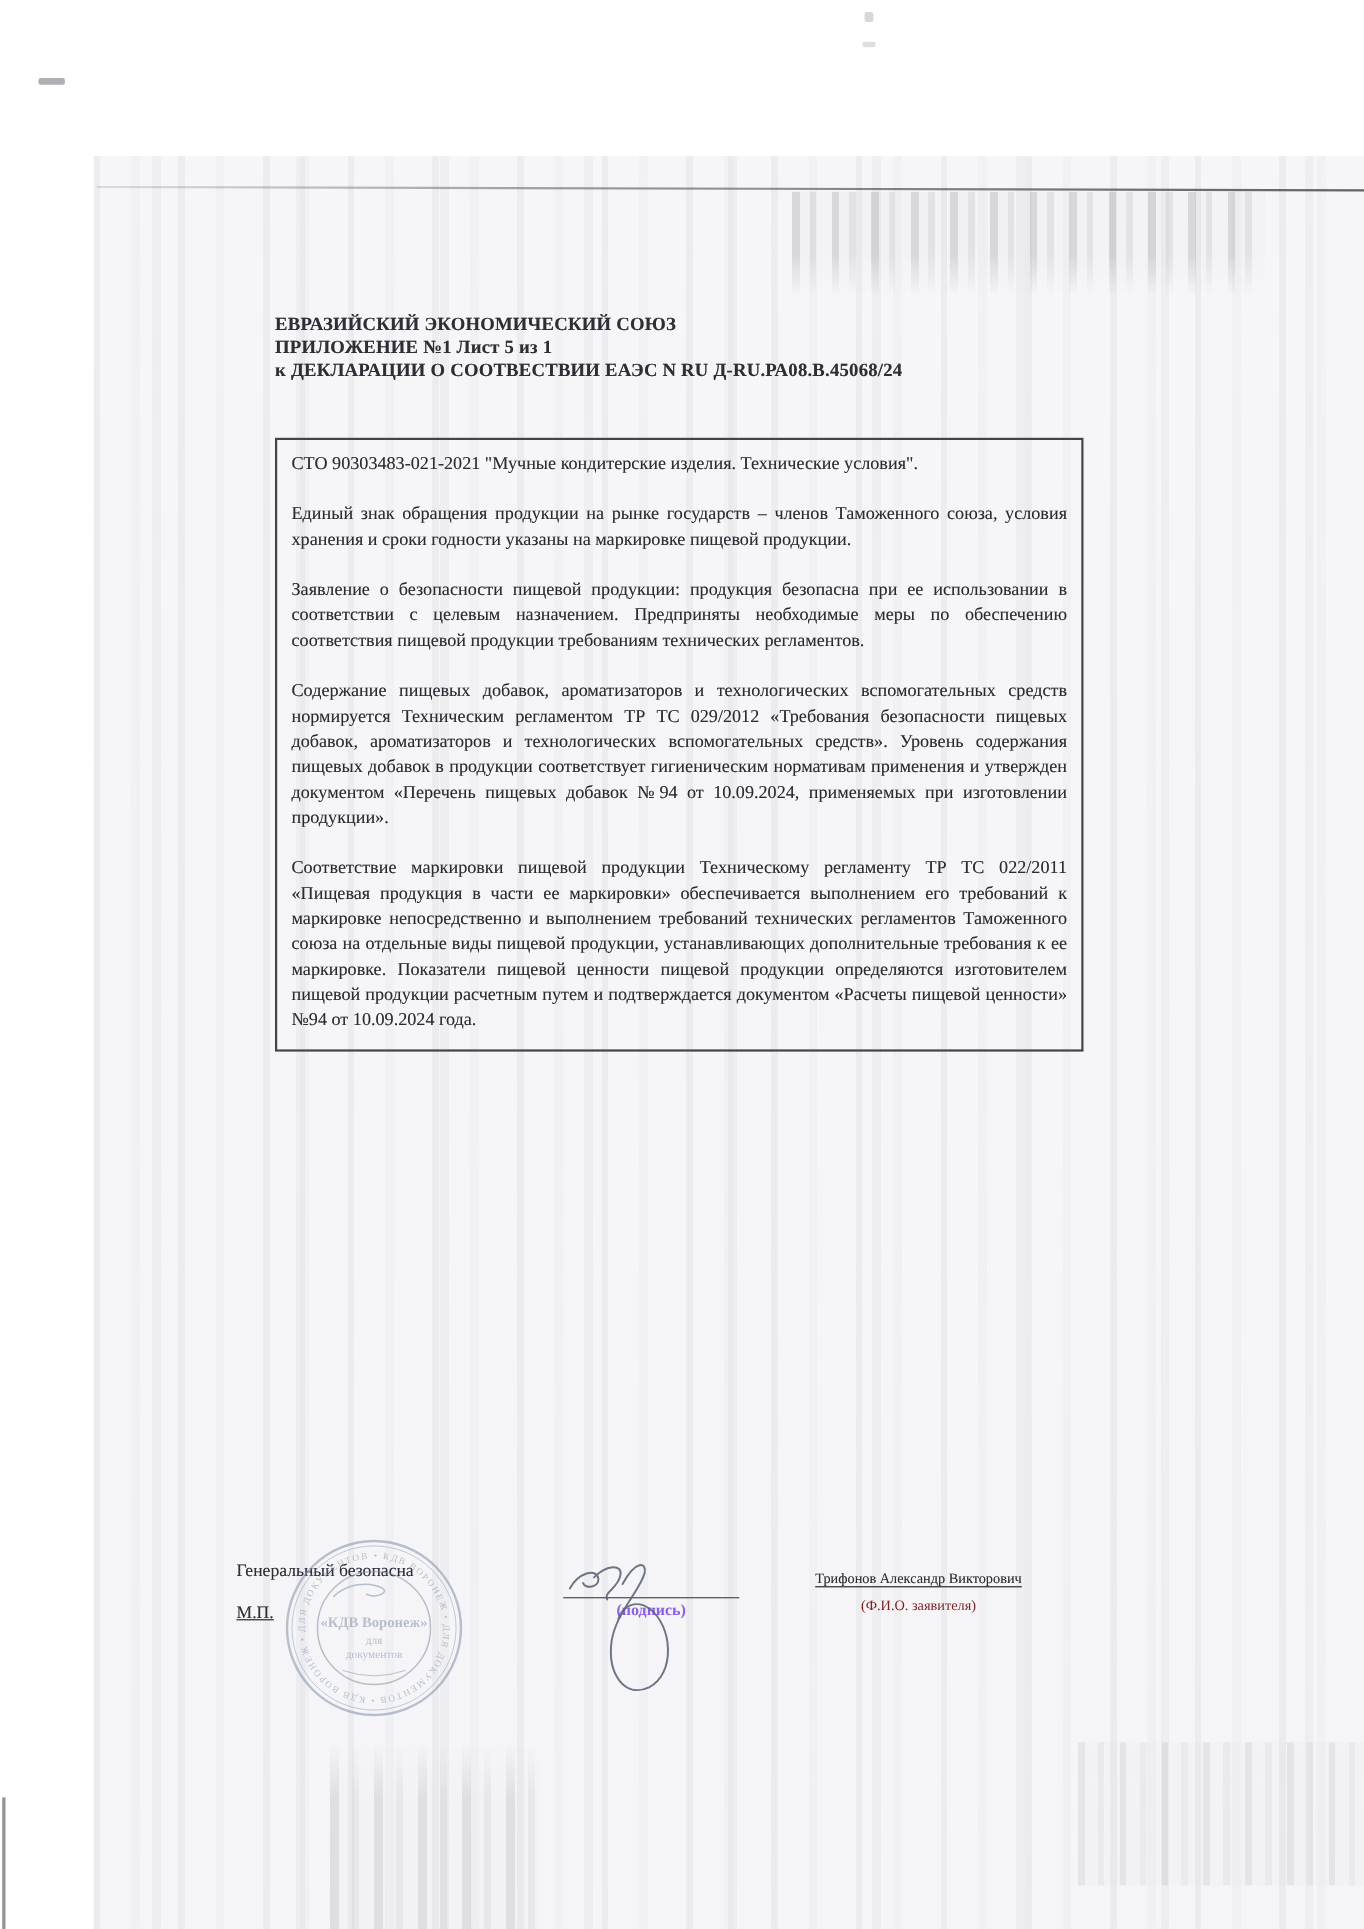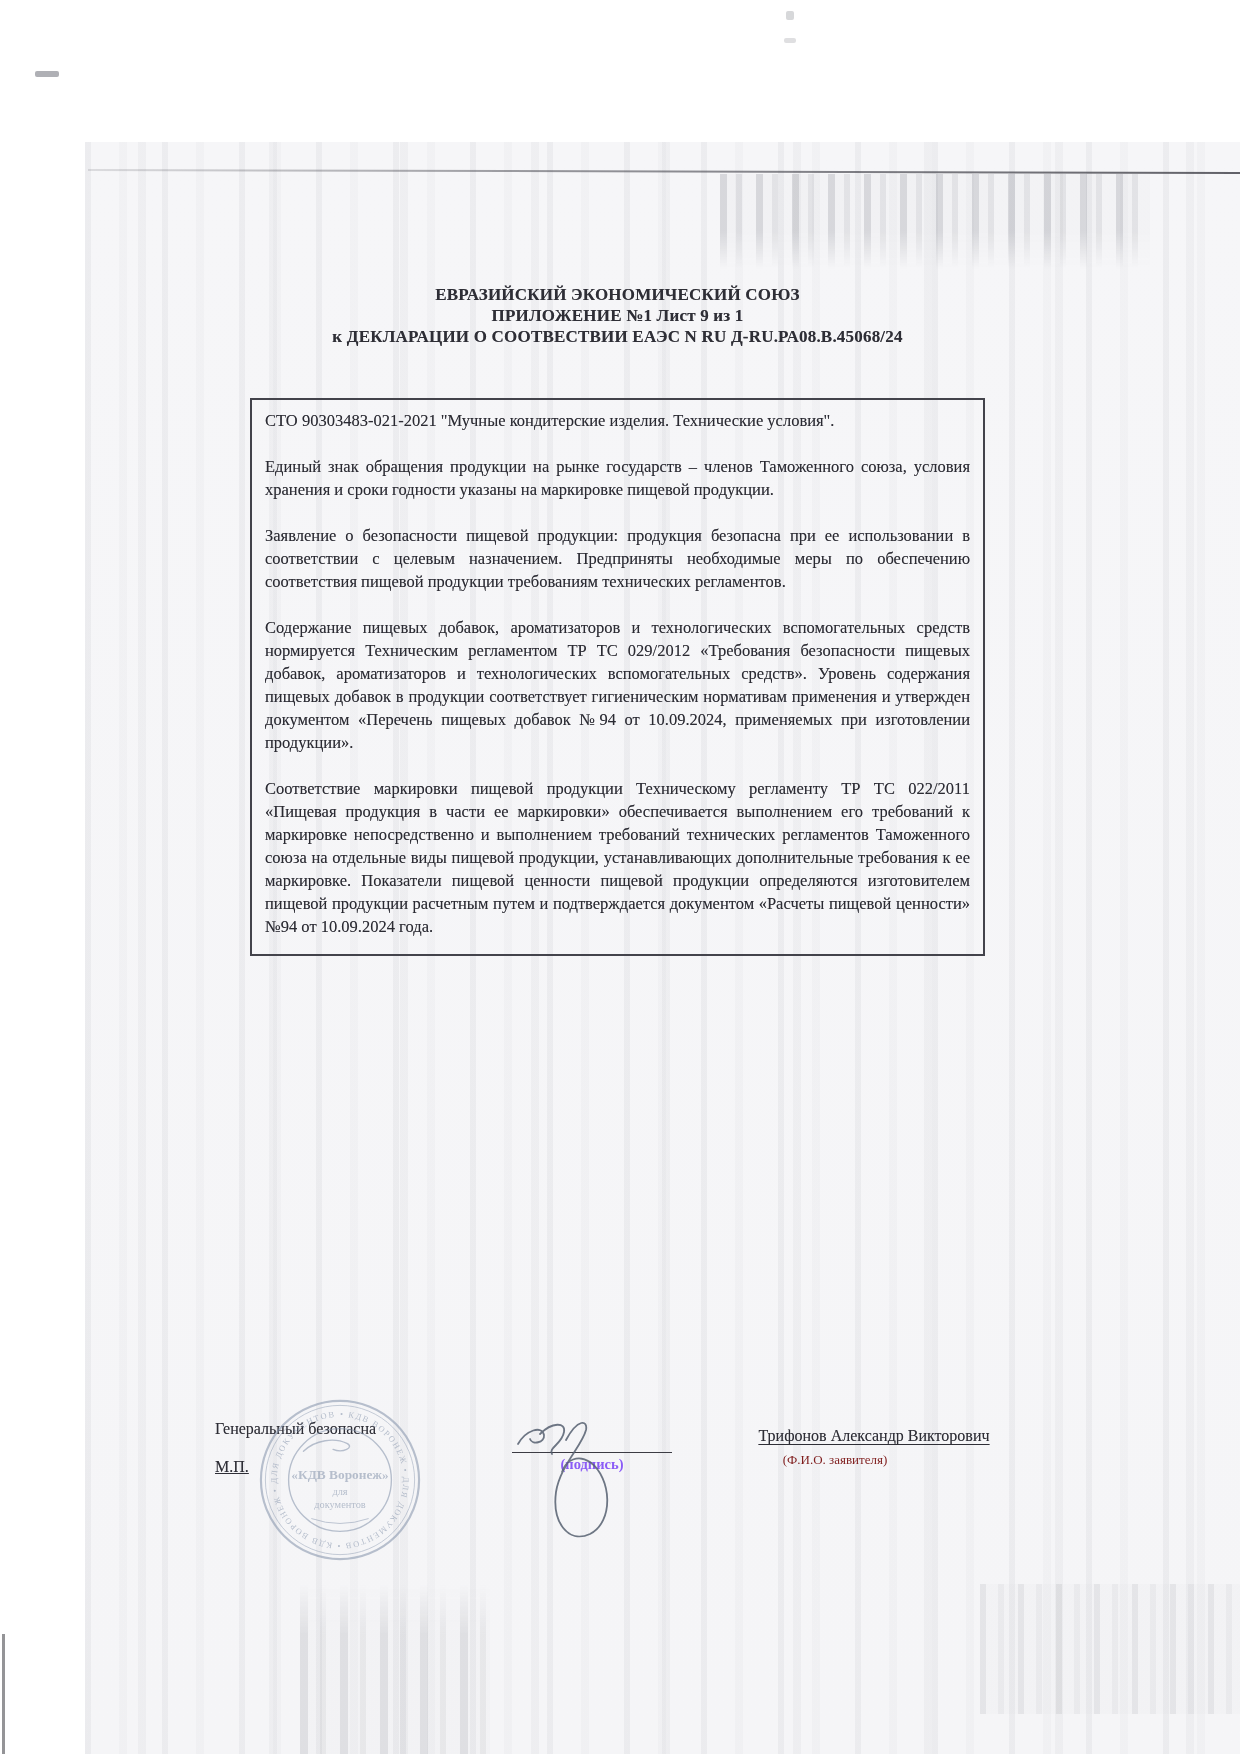--- a/index.html
+++ b/index.html
@@ -35,40 +35,40 @@
     left:980px;bottom:40px;width:260px;height:130px;
     background:repeating-linear-gradient(90deg, rgba(110,112,122,0.12) 0 6px, rgba(110,112,122,0.02) 6px 18px, rgba(110,112,122,0.08) 18px 24px, rgba(110,112,122,0.02) 24px 38px);
   }
   .mark{position:absolute;background:rgba(110,112,120,.55);filter:blur(.4px);}
   .mark-a{left:35px;top:71px;width:24px;height:6px;border-radius:2px;}
   .mark-b{left:786px;top:11px;width:8px;height:9px;opacity:.5;border-radius:2px;}
   .mark-c{left:784px;top:38px;width:12px;height:5px;opacity:.4;border-radius:2px;}
   .edge-left-dark{position:absolute;left:2px;bottom:0;width:3px;height:120px;background:rgba(60,60,66,.55);}
   
   .doc-header{
-    position:absolute;left:250px;top:284px;width:735px;text-align:center;
+    position:absolute;left:250px;top:284px;width:735px;
     font-weight:bold;font-size:17px;line-height:21px;letter-spacing:.2px;color:#2e2e36;
     text-shadow:0 0 .4px rgba(46,46,54,.45);
   }
   .conformity-box{
     position:absolute;left:250px;top:398px;width:735px;box-sizing:border-box;
     border:2px solid #43434b;padding:9px 13px 16px 13px;
     font-size:16.5px;line-height:23px;color:#2b2b33;
     text-shadow:0 0 .4px rgba(43,43,51,.4);
   }
   .conformity-box p{margin:23px 0 0 0;text-align:justify;}
   .conformity-box p.first{margin-top:0;text-align:left;}
   
   .sig-label{position:absolute;font-size:16px;color:#2e2e36;text-shadow:0 0 .4px rgba(46,46,54,.4);}
   .gen-dir{left:215px;top:1420px;}
   .mp{left:215px;top:1458px;text-decoration:underline;}
   .sig-line{position:absolute;left:512px;top:1452px;width:160px;border-top:1.6px solid #3c3c44;}
   .sig-caption{position:absolute;left:512px;top:1456px;width:160px;text-align:center;font-size:14.5px;color:#8b5cf6;font-weight:bold;}
   .applicant-name{
-    position:absolute;left:739px;top:1427px;width:270px;text-align:center;font-size:16px;color:#2e2e36;
+    position:absolute;left:700px;top:1427px;width:270px;text-align:center;font-size:13px;color:#2e2e36;
     text-decoration:underline;text-underline-offset:3px;text-shadow:0 0 .4px rgba(46,46,54,.4);
   }
   .applicant-caption{position:absolute;left:700px;top:1452px;width:270px;text-align:center;font-size:13px;color:#7f1d1d;}
   .stamp-svg{position:absolute;left:256px;top:1396px;opacity:.55;}
   .handsig-svg{position:absolute;left:480px;top:1398px;}
 </style>
 </head>
 <body>
 
 <div class="page">
@@ -78,21 +78,21 @@
   <div class="smudge smudge-top-right"></div>
   <div class="smudge smudge-bottom-left"></div>
   <div class="smudge smudge-bottom-right"></div>
   <div class="mark mark-a"></div>
   <div class="mark mark-b"></div>
   <div class="mark mark-c"></div>
   <div class="edge-left-dark"></div>
 
   <div class="doc-header">
     <div>ЕВРАЗИЙСКИЙ ЭКОНОМИЧЕСКИЙ СОЮЗ</div>
-    <div>ПРИЛОЖЕНИЕ №1 Лист 9 из 1</div>
+    <div>ПРИЛОЖЕНИЕ №1 Лист 5 из 1</div>
     <div>к ДЕКЛАРАЦИИ О СООТВЕСТВИИ ЕАЭС N RU Д-RU.РА08.В.45068/24</div>
   </div>
 
   <div class="conformity-box">
     <p class="first">СТО 90303483-021-2021 "Мучные кондитерские изделия. Технические условия".</p>
     <p>Единый знак обращения продукции на рынке государств – членов Таможенного союза, условия хранения и сроки годности указаны на маркировке пищевой продукции.</p>
     <p>Заявление о безопасности пищевой продукции: продукция безопасна при ее использовании в соответствии с целевым назначением. Предприняты необходимые меры по обеспечению соответствия пищевой продукции требованиям технических регламентов.</p>
     <p>Содержание пищевых добавок, ароматизаторов и технологических вспомогательных средств нормируется Техническим регламентом ТР ТС 029/2012 «Требования безопасности пищевых добавок, ароматизаторов и технологических вспомогательных средств». Уровень содержания пищевых добавок в продукции соответствует гигиеническим нормативам применения и утвержден документом «Перечень пищевых добавок №94 от 10.09.2024, применяемых при изготовлении продукции».</p>
     <p>Соответствие маркировки пищевой продукции Техническому регламенту ТР ТС 022/2011 «Пищевая продукция в части ее маркировки» обеспечивается выполнением его требований к маркировке непосредственно и выполнением требований технических регламентов Таможенного союза на отдельные виды пищевой продукции, устанавливающих дополнительные требования к ее маркировке. Показатели пищевой ценности пищевой продукции определяются изготовителем пищевой продукции расчетным путем и подтверждается документом «Расчеты пищевой ценности» №94 от 10.09.2024 года.</p>
   </div>

